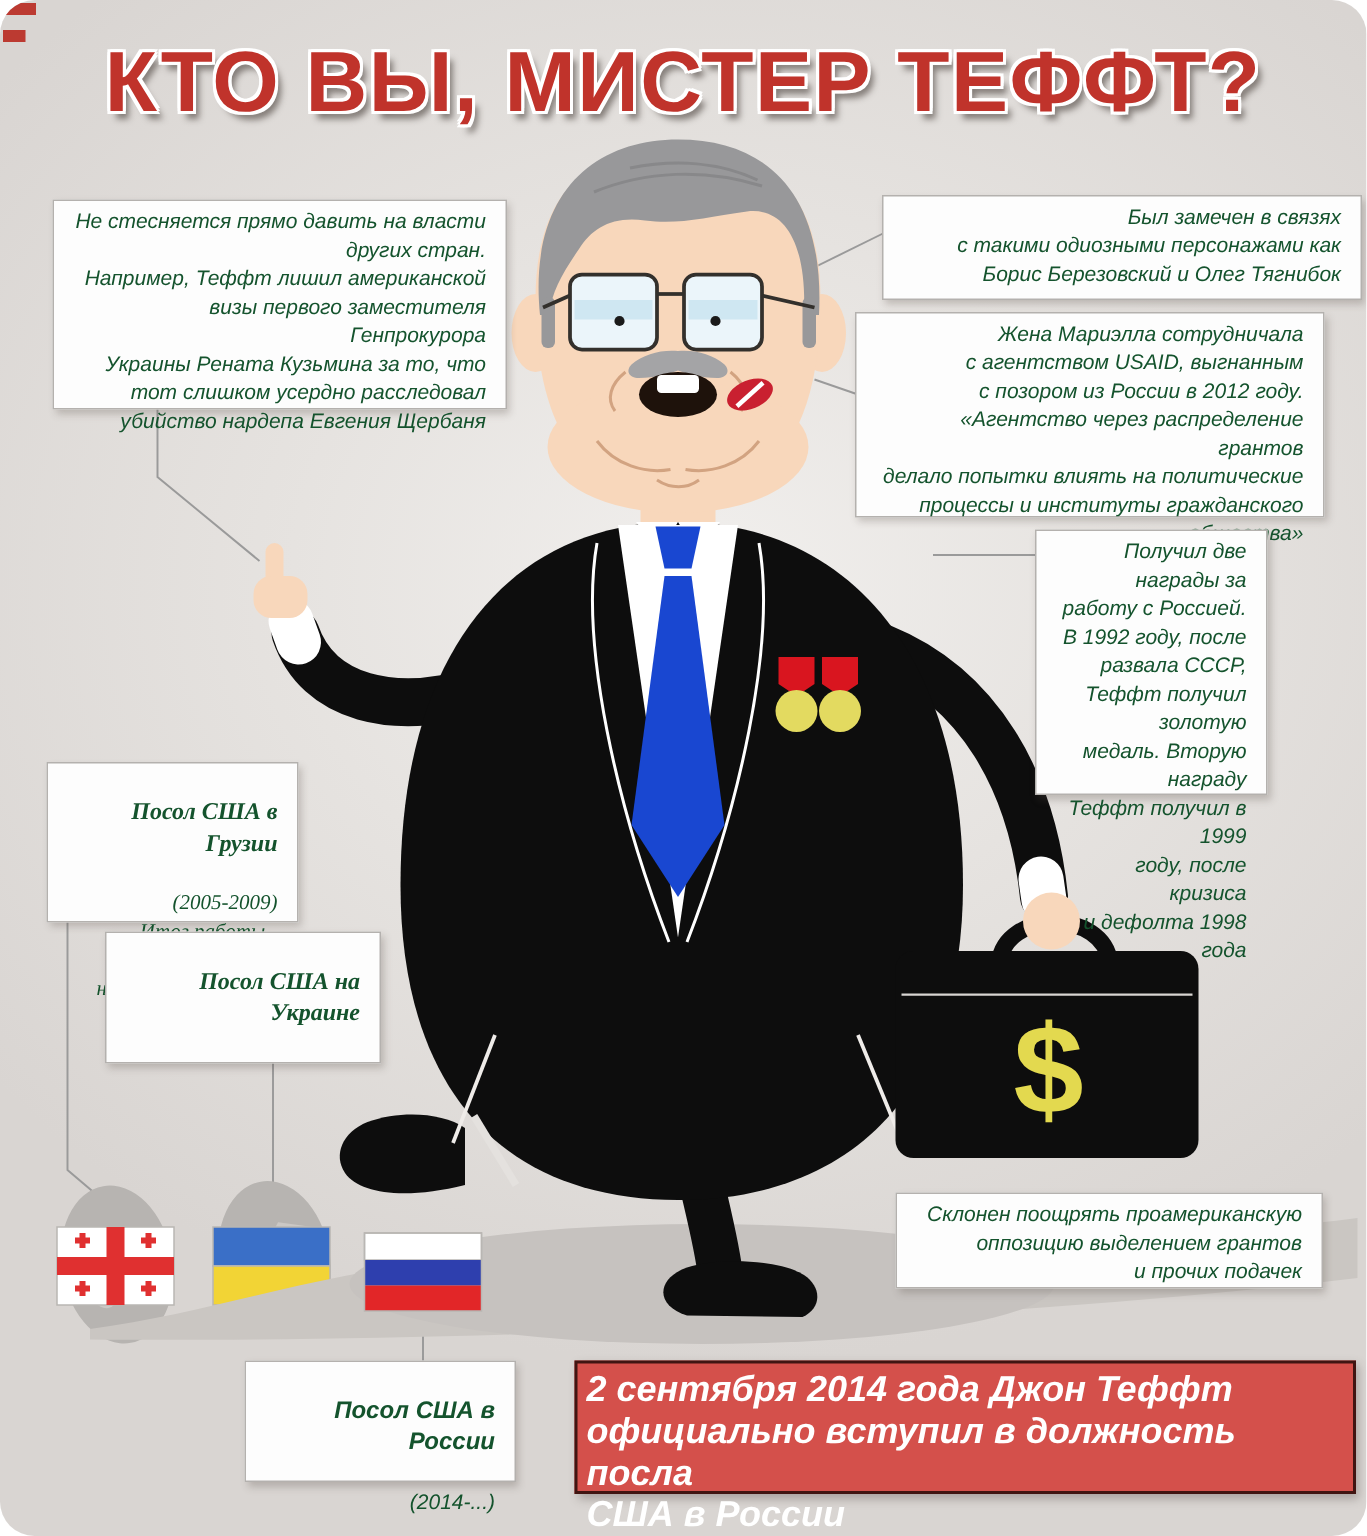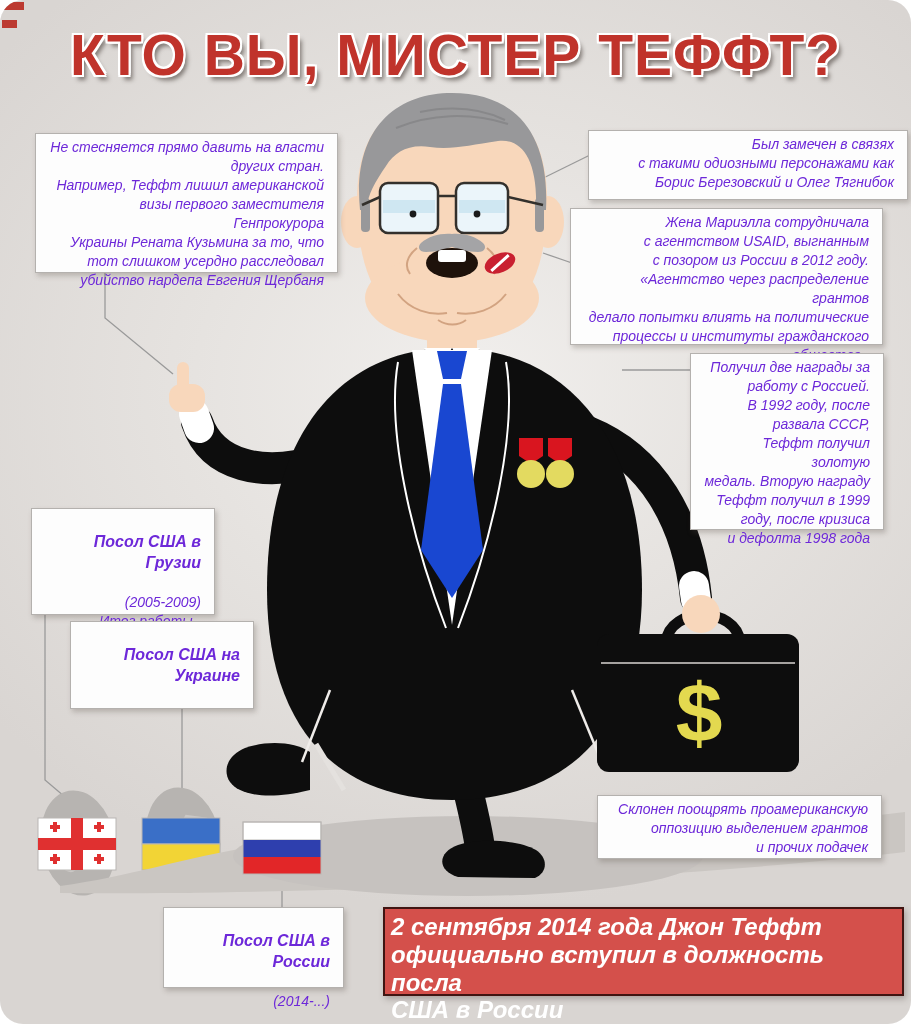--- a/index.html
+++ b/index.html
@@ -15,38 +15,38 @@
     font-weight:900;font-size:57px;letter-spacing:1px;color:#c0332b;font-style:normal;
     text-shadow:
       -2px -2px 0 #fff, 2px -2px 0 #fff, -2px 2px 0 #fff, 2px 2px 0 #fff,
       -2px 0 0 #fff, 2px 0 0 #fff, 0 -2px 0 #fff, 0 2px 0 #fff,
       4px 5px 4px rgba(55,45,40,.55);
     white-space:nowrap;
   }
   .box{
     position:absolute;box-sizing:border-box;background:#fdfdfd;border:1px solid #b4b1ae;
     box-shadow:2px 3px 5px rgba(85,75,70,.28);
-    color:#6d28d9;font-style:italic;text-align:right;
+    color:#14532d;font-style:italic;text-align:right;
     font-size:14px;line-height:1.36;padding:4px 13px;white-space:pre-line;
   }
   .box .box-title{font-weight:bold;font-size:16px;line-height:1.3;}
   .box .box-details{white-space:pre-line;}
   .banner{
     position:absolute;box-sizing:border-box;left:383px;top:907px;width:521px;height:89px;
     background:#d4504b;border:2px solid #401512;box-shadow:2px 3px 6px rgba(80,70,65,.35);
     color:#ffffff;font-weight:bold;font-style:italic;font-size:24px;line-height:1.16;
     text-align:left;padding:4px 6px;white-space:pre-line;
   }
   svg{position:absolute;left:0;top:0;}
   .b1{left:35px;top:133px;width:303px;height:140px;}
   .b2{left:588px;top:130px;width:320px;height:70px;}
   .b3{left:570px;top:208px;width:313px;height:137px;}
-  .b4{left:690px;top:353px;width:194px;height:177px;}
-  .b5{left:31px;top:508px;width:184px;height:107px;}
-  .b6{left:70px;top:621px;width:184px;height:88px;}
+  .b4{left:690px;top:353px;width:155px;height:177px;}
+  .b5{left:31px;top:508px;width:168px;height:107px;font-family:Liberation Serif, serif;}
+  .b6{left:70px;top:621px;width:184px;height:88px;font-family:Liberation Serif, serif;}
   .b7{left:597px;top:795px;width:285px;height:64px;}
   .b8{left:163px;top:907px;width:181px;height:81px;}
 </style>
 </head>
 <body>
 
 <div class="canvas">
 
   <div class="corner-dash" style="left:2px;top:2px;width:22px;height:8px;"></div>
   <div class="corner-dash" style="left:2px;top:20px;width:15px;height:8px;"></div>

